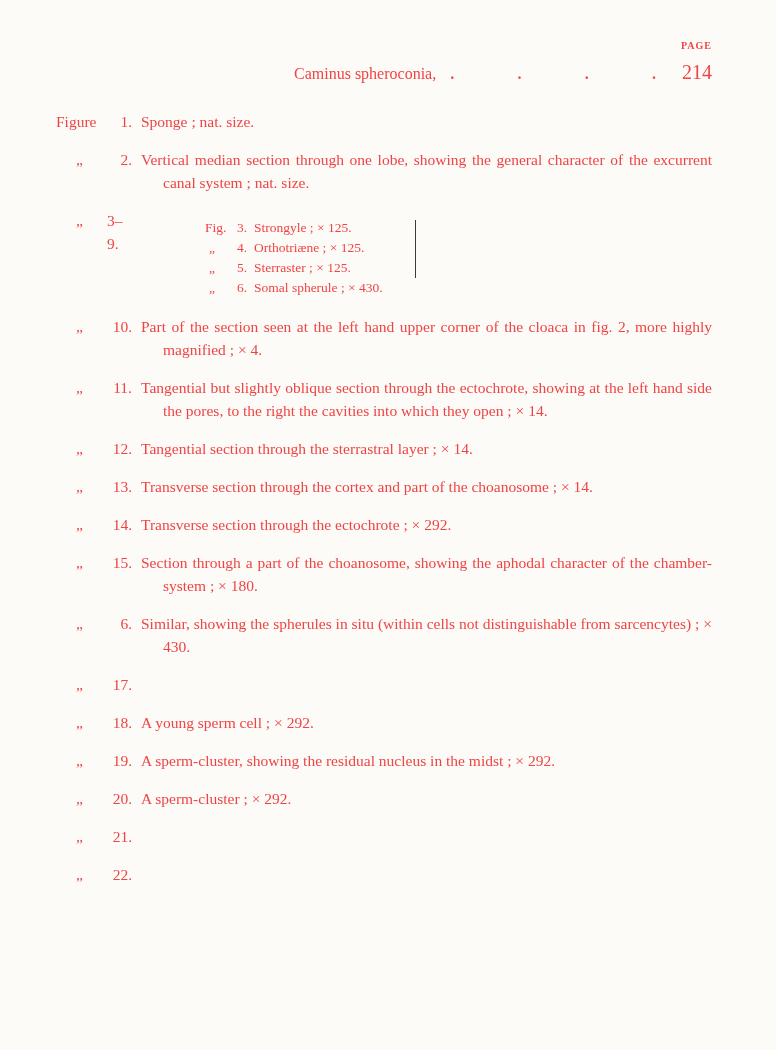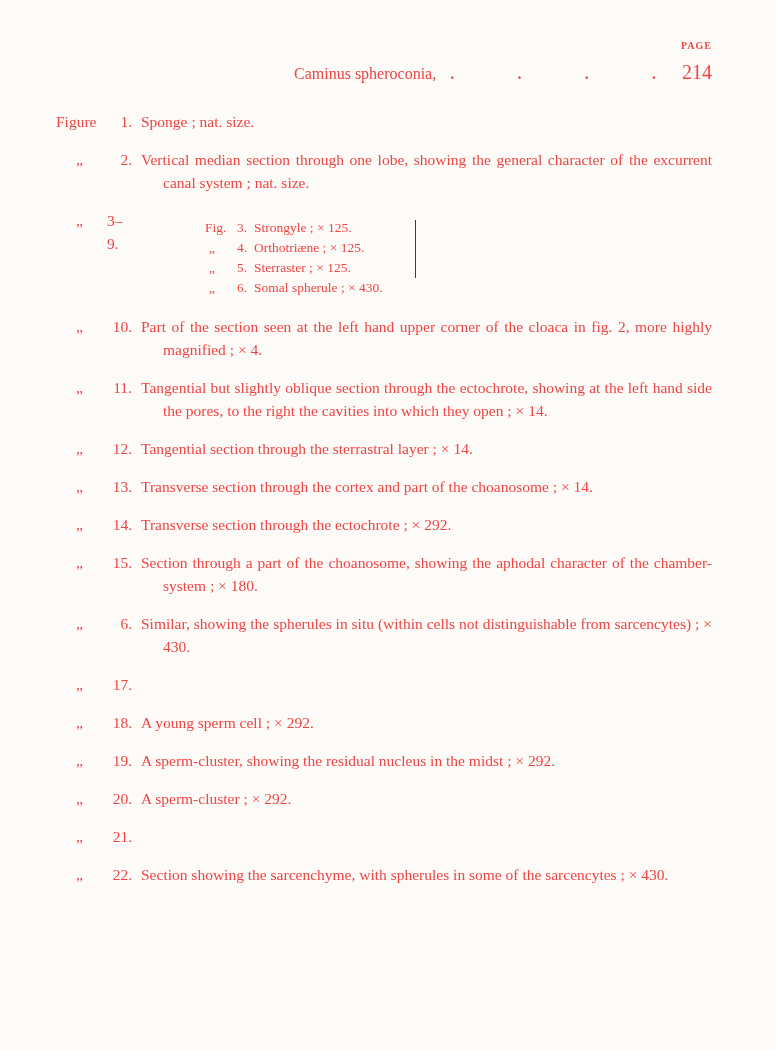--- a/index.html
+++ b/index.html
@@ -252,18 +252,15 @@
         <div class="lab">
           <span class="ditto">„</span>
           <span class="num">21.</span>
         </div>
       </div>
       <div class="entry">
         <div class="lab">
           <span class="ditto">„</span>
           <span class="num">22.</span>
         </div>
-        <div class="content">
-          <div class="caption"><span>Section showing the sarcenchyme, with spherules in some of the sarcencytes ; × 430.</span></div>
-        </div>
       </div>
     </div>
 </div>
 
 </body></html>

